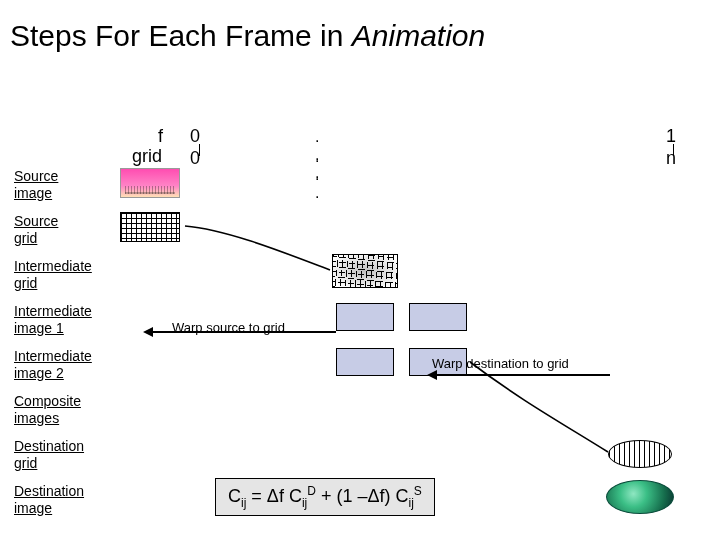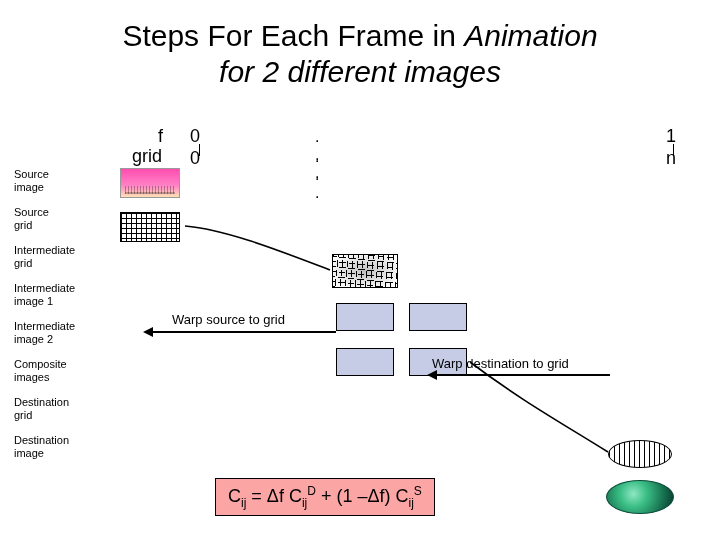--- a/index.html
+++ b/index.html
@@ -9,21 +9,20 @@
     width: 720px;
     height: 540px;
     font-family: Arial, Helvetica, sans-serif;
     color: #000;
     position: relative;
     overflow: hidden;
   }
   h1 {
     font-size: 30px;
     font-weight: 400;
-    text-align: center;
     margin: 18px 10px 12px;
     line-height: 1.2;
   }
   h1 .italic { font-style: italic; }
 
   .axis {
     position: absolute;
     left: 180px;
     top: 126px;
     font-size: 18px;
@@ -36,22 +35,23 @@
   .axis .dots1 { position: absolute; left: 135px; top: 2px; font-size: 16px; letter-spacing: 3px; }
   .axis .dots2 { position: absolute; left: 135px; top: 22px; font-size: 16px; letter-spacing: 3px; }
   .axis .one { position: absolute; left: 486px; top: 0; }
   .axis .tick-r { position: absolute; left: 493px; top: 18px; width: 1px; height: 12px; background: #000; }
   .axis .n { position: absolute; left: 486px; top: 22px; }
 
   .row-labels {
     position: absolute;
     left: 14px;
     top: 168px;
-    font-size: 11px;
+    font-size: 14px;
     line-height: 1.18;
+    text-decoration: underline;
   }
   .row-labels div { margin-bottom: 12px; }
 
   
   .src-img {
     position: absolute;
     width: 60px; height: 30px;
     background: linear-gradient(180deg, #ff4db1 0%, #ff83c6 60%, #ffe1b5 100%);
     border: 1px solid #999;
   }
@@ -117,34 +117,33 @@
     border: 5px solid transparent;
     border-right: 10px solid #000;
   }
 
   .formula-box {
     position: absolute;
     left: 215px; top: 478px;
     border: 1px solid #000;
     padding: 5px 12px;
     font-size: 18px;
-    background: #fca5a5;
+    background: #e5e5e5;
   }
   .formula-box sub { font-size: 12px; }
   .formula-box sup { font-size: 12px; }
 
   
   svg.connector { position: absolute; overflow: visible; pointer-events: none; }
 </style>
 </head>
 <body>
 
 <h1>
   <span>Steps For Each Frame in </span><span class="italic">Animation</span><br>
-  <span class="italic"> for 2 different images</span>
 </h1>
 
 <div class="axis">
   <span class="f-label">f</span>
   <span class="time-label">grid</span>
   <span class="zero-top">0</span>
   <div class="tick"></div>
   <span class="zero-bot">0</span>
   <span class="dots1">. . .</span>
   <span class="dots2">. . .</span>
@@ -178,21 +177,21 @@
 
 <div class="rect-box" style="left:336px; top:303px;"></div>
 <div class="rect-box" style="left:409px; top:303px;"></div>
 
 <div class="rect-box" style="left:336px; top:348px;"></div>
 <div class="rect-box" style="left:409px; top:348px;"></div>
 
 <div class="dest-grid" style="left:608px; top:440px;"></div>
 <div class="dest-img" style="left:606px; top:480px;"></div>
 
-<span class="warp-label" style="left:172px; top:312px;">Warp source to grid</span>
+<span class="warp-label" style="left:172px; top:320px;">Warp source to grid</span>
 <span class="warp-label" style="left:432px; top:356px;">Warp destination to grid</span>
 
 <div class="arrow-line" style="left:146px; top:331px; width:190px;"></div>
 <div class="arrow-line" style="left:430px; top:374px; width:180px;"></div>
 
 <svg class="connector" style="left:0; top:0;" width="720" height="540">
   <path d="M185 226 C 230 230, 290 255, 330 270" stroke="#000" stroke-width="1.6" fill="none"></path>
 </svg>
 <svg class="connector" style="left:0; top:0;" width="720" height="540">
   <path d="M470 362 C 520 400, 565 425, 608 452" stroke="#000" stroke-width="1.6" fill="none"></path>

